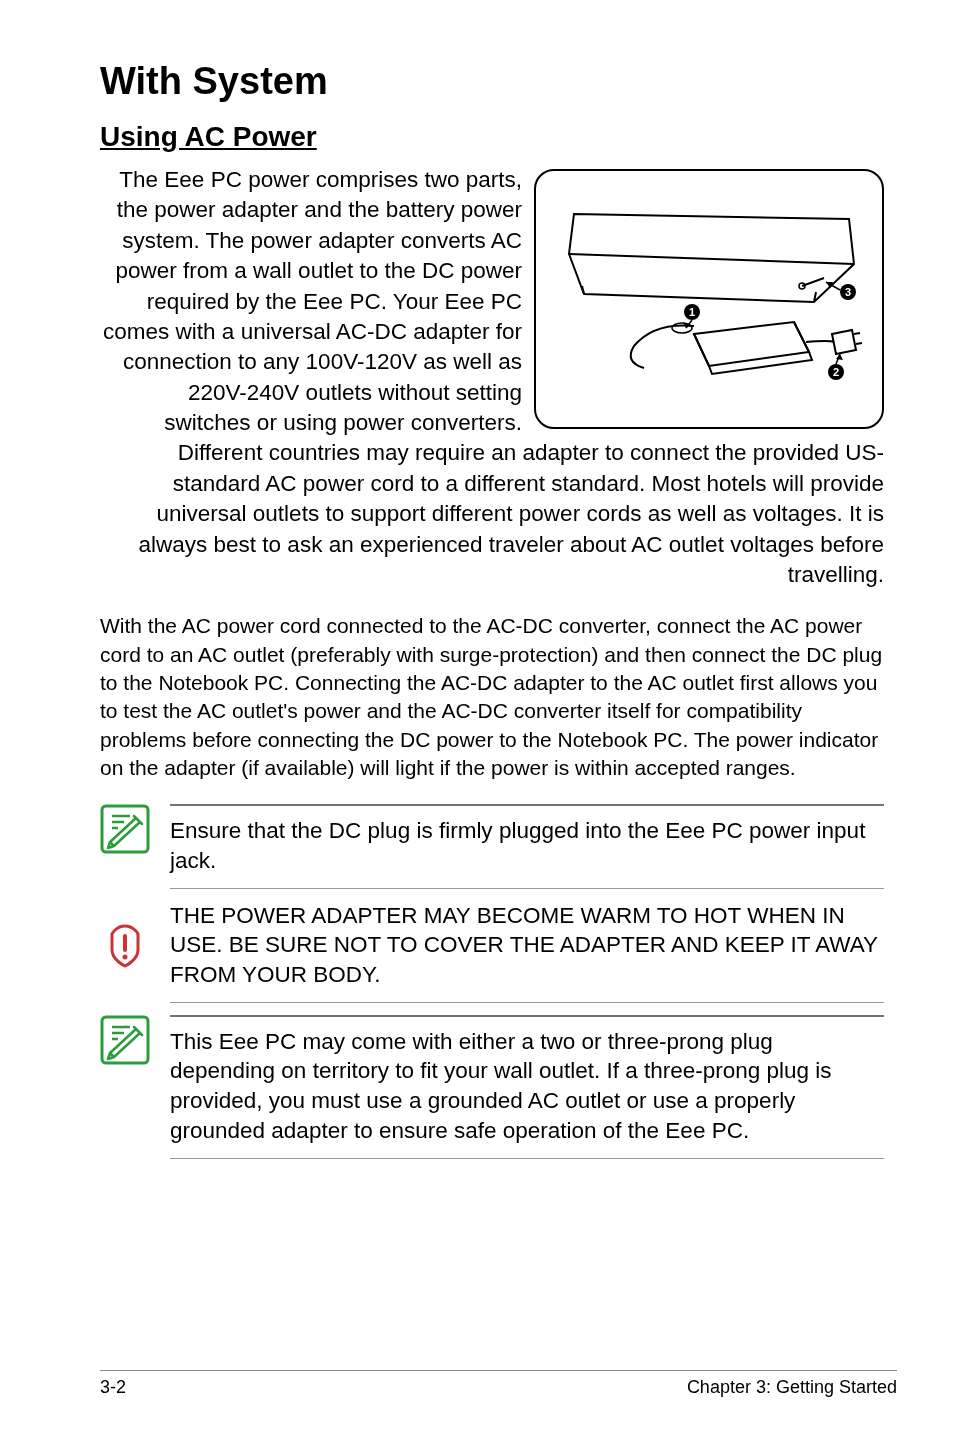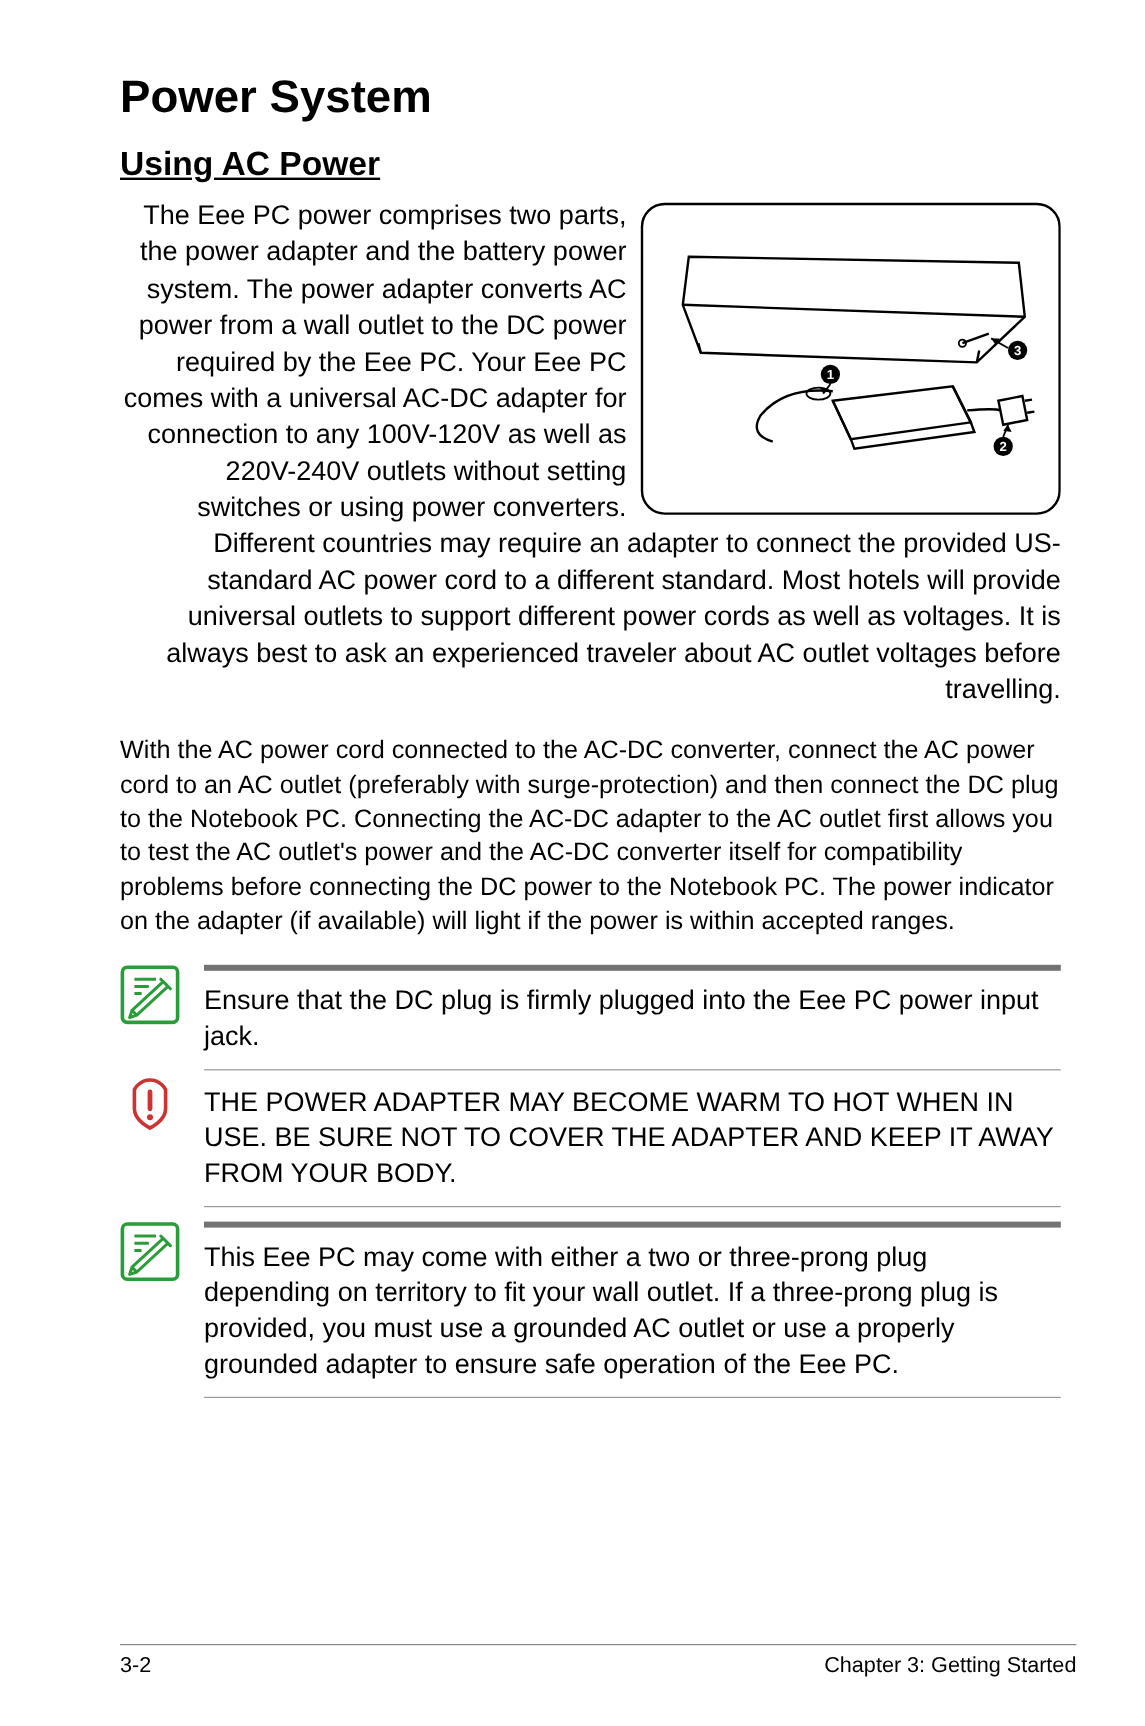--- a/index.html
+++ b/index.html
@@ -67,21 +67,21 @@
       align-items: flex-start;
       margin-top: 22px;
     }
     .note-icon {
       width: 50px;
       flex-shrink: 0;
       margin-right: 20px;
     }
     .note-content {
       flex: 1;
-      border-top: 5px solid #737373;
+      border-top: 2px solid #737373;
       border-bottom: 1px solid #999;
       padding: 10px 0 12px 0;
       font-size: 22.5px;
       line-height: 1.32;
     }
     .note-content.noborder-top {
       border-top: none;
     }
     .footer {
       position: absolute;
@@ -91,21 +91,21 @@
       border-top: 1px solid #888;
       padding-top: 6px;
       font-size: 18px;
       display: flex;
       justify-content: space-between;
     }
   </style>
 </head>
 <body>
 
-<h1 class="title">Power System</h1>
+<h1 class="title">With System</h1>
 
 <h2 class="subtitle">Using AC Power</h2>
 
 <div class="intro-block">
   <div class="diagram-container">
     <svg class="diagram-svg" viewBox="0 0 310 210">
 
       <path d="M 20 20 L 295 25 L 300 70 L 260 108 L 30 100 L 15 60 Z" fill="none" stroke="#000" stroke-width="2"></path>
       <path d="M 15 60 L 300 70" fill="none" stroke="#000" stroke-width="2"></path>
 
@@ -157,21 +157,21 @@
       <rect x="2" y="2" width="46" height="46" rx="4" fill="none" stroke="#2a9d3a" stroke-width="3"></rect>
       <path d="M 10 38 L 36 14 M 34 12 L 42 20 M 36 14 L 40 18 L 14 42 L 10 38 Z M 10 38 L 8 44 L 14 42" fill="none" stroke="#2a9d3a" stroke-width="2.5" stroke-linecap="round" stroke-linejoin="round"></path>
       <line x1="12" y1="18" x2="24" y2="18" stroke="#2a9d3a" stroke-width="2.5"></line>
       <line x1="12" y1="12" x2="30" y2="12" stroke="#2a9d3a" stroke-width="2.5"></line>
       <line x1="12" y1="24" x2="18" y2="24" stroke="#2a9d3a" stroke-width="2.5"></line>
     </svg>
   </div>
   <div class="note-content">Ensure that the DC plug is firmly plugged into the Eee PC power input jack.</div>
 </div>
 
-<div class="note-row" style="margin-top:2px;">
+<div class="note-row" style="margin-top:2px;align-items:center;">
   <div class="note-icon">
     <svg viewBox="0 0 50 50" width="50" height="50">
       <path d="M 25 6 C 16 6 12 14 12 14 L 12 30 C 12 40 25 46 25 46 C 25 46 38 40 38 30 L 38 14 C 38 14 34 6 25 6 Z" fill="none" stroke="#cc3333" stroke-width="3"></path>
       <line x1="25" y1="16" x2="25" y2="30" stroke="#cc3333" stroke-width="4" stroke-linecap="round"></line>
       <circle cx="25" cy="37" r="2.5" fill="#cc3333"></circle>
     </svg>
   </div>
   <div class="note-content noborder-top">THE POWER ADAPTER MAY BECOME WARM TO HOT WHEN IN USE. BE SURE NOT TO COVER THE ADAPTER AND KEEP IT AWAY FROM YOUR BODY.</div>
 </div>
 

